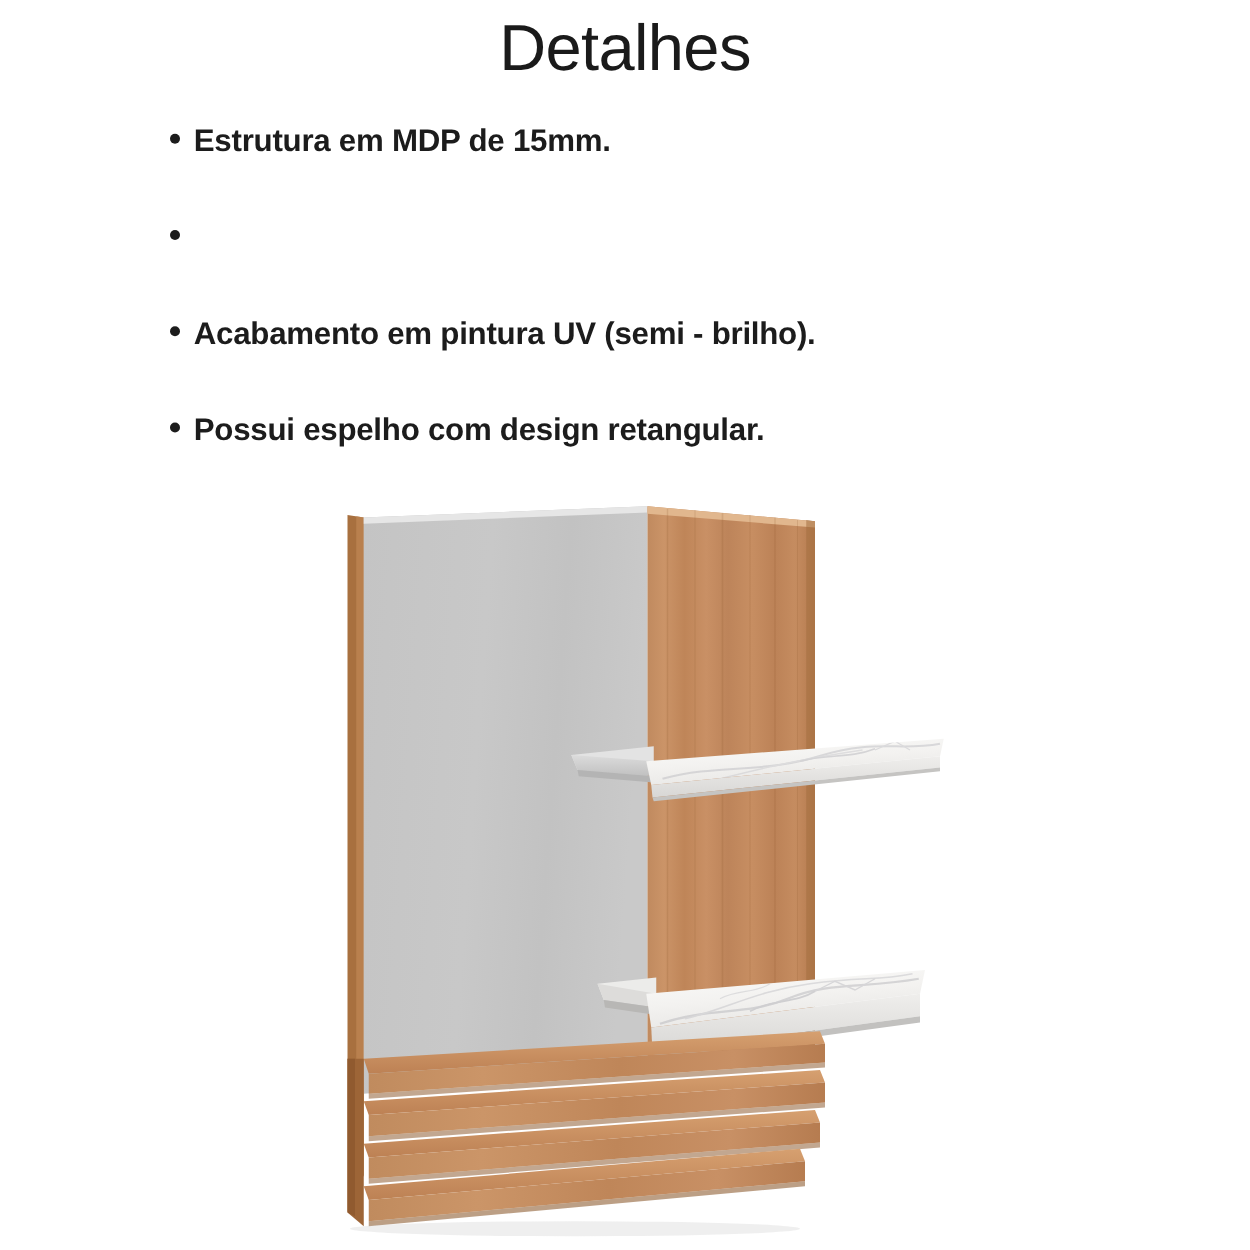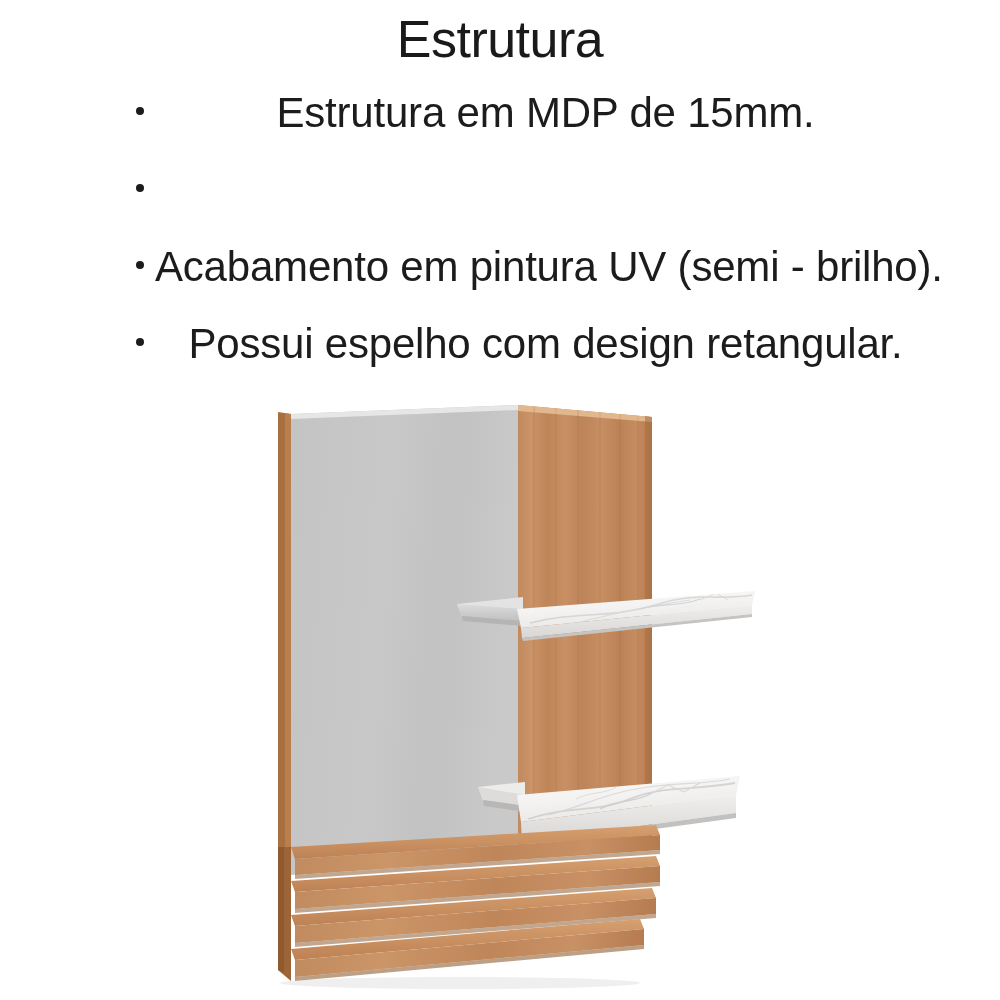--- a/index.html
+++ b/index.html
@@ -36,29 +36,28 @@
   
   .features {
     position: absolute;
     top: 92px;
     left: 136px;
     width: 800px;
     list-style: none;
   }
   .feature-item {
     position: relative;
-    font-size: 42px;
+    font-size: 25px;
     line-height: 42px;
     height: 77px;
     color: #1c1c1c;
     padding-left: 19px;
     white-space: nowrap;
-    font-weight: 400;
+    font-weight: 700;
     letter-spacing: -0.2px;
-    text-align: center;
   }
   .feature-bullet {
     position: absolute;
     left: 0;
     top: 15px;
     width: 8px;
     height: 8px;
     border-radius: 50%;
     background: #1c1c1c;
   }
@@ -71,21 +70,21 @@
     width: 1000px;
     height: 600px;
   }
   .product svg { display: block; }
 </style>
 </head>
 <body>
 
 <div class="page">
 
-  <div class="title">Estrutura</div>
+  <div class="title">Detalhes</div>
 
   <ul class="features">
     <li class="feature-item">
       <span class="feature-bullet"></span>
       <span>Estrutura em MDP de 15mm.</span>
     </li>
     <li class="feature-item">
       <span class="feature-bullet"></span>
     </li>
     <li class="feature-item">

